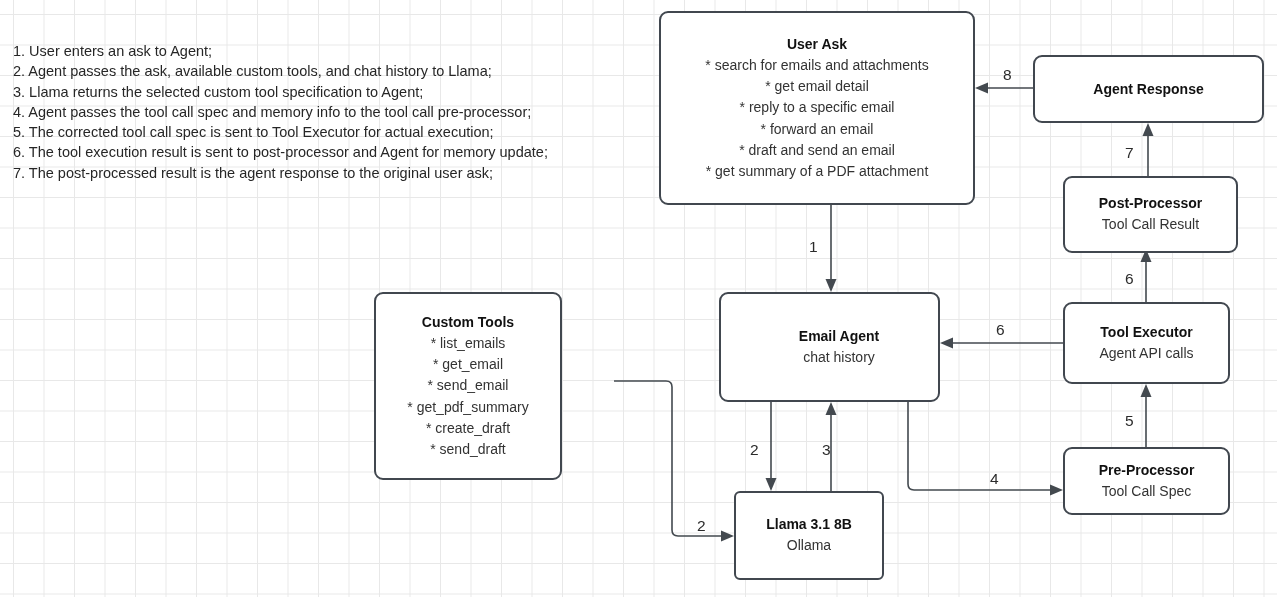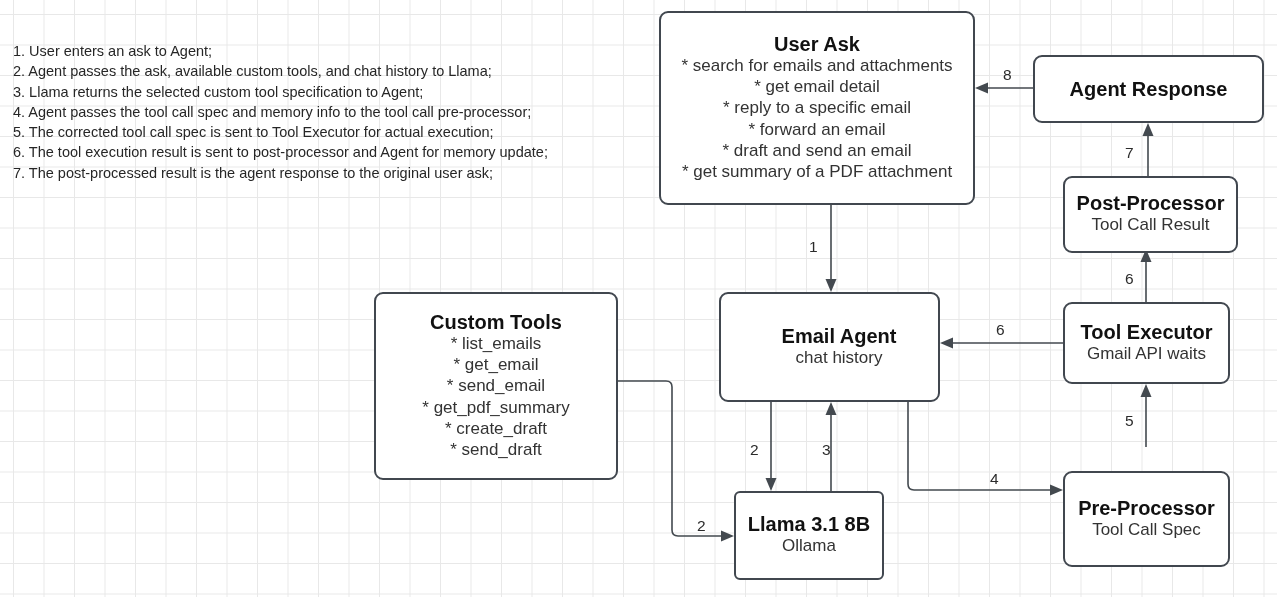--- a/index.html
+++ b/index.html
@@ -45,42 +45,42 @@
     border: 2px solid #41474f;
     border-radius: 9px;
     display: flex;
     flex-direction: column;
     align-items: center;
     justify-content: center;
     text-align: center;
   }
   .node .title {
     font-weight: bold;
-    font-size: 20px;
+    font-size: 14px;
     line-height: 21px;
     color: #111111;
   }
   .node .sub {
-    font-size: 17px;
+    font-size: 14px;
     line-height: 21.3px;
     color: #333333;
     white-space: nowrap;
   }
   .node .bullets {
     display: block;
   }
 
   
   #node-user-ask      { left: 659px; top: 11px;  width: 316px; height: 194px; }
   #node-agent-response{ left: 1033px; top: 55px; width: 231px; height: 68px;  }
   #node-post-processor{ left: 1063px; top: 176px; width: 175px; height: 77px; }
-  #node-custom-tools  { left: 374px; top: 292px; width: 244px; height: 188px; }
+  #node-custom-tools  { left: 374px; top: 292px; width: 188px; height: 188px; }
   #node-email-agent   { left: 719px; top: 292px; width: 221px; height: 110px; padding-left: 19px; }
   #node-tool-executor { left: 1063px; top: 302px; width: 167px; height: 82px; }
-  #node-pre-processor { left: 1063px; top: 447px; width: 167px; height: 96px; margin-top: 24px; }
+  #node-pre-processor { left: 1063px; top: 447px; width: 167px; height: 68px; }
   #node-llama         { left: 734px; top: 491px; width: 150px; height: 89px; border-radius: 6px;  }
 
   
   #edges {
     position: absolute;
     left: 0; top: 0;
     width: 1277px;
     height: 597px;
     pointer-events: none;
   }
@@ -207,21 +207,21 @@
     </div>
   </div>
 
   <div class="node" id="node-email-agent">
     <div class="title">Email Agent</div>
     <div class="sub">chat history</div>
   </div>
 
   <div class="node" id="node-tool-executor">
     <div class="title">Tool Executor</div>
-    <div class="sub">Gmail API waits</div>
+    <div class="sub">Agent API calls</div>
   </div>
 
   <div class="node" id="node-pre-processor">
     <div class="title">Pre-Processor</div>
     <div class="sub">Tool Call Spec</div>
   </div>
 
   <div class="node" id="node-llama">
     <div class="title">Llama 3.1 8B</div>
     <div class="sub">Ollama</div>

